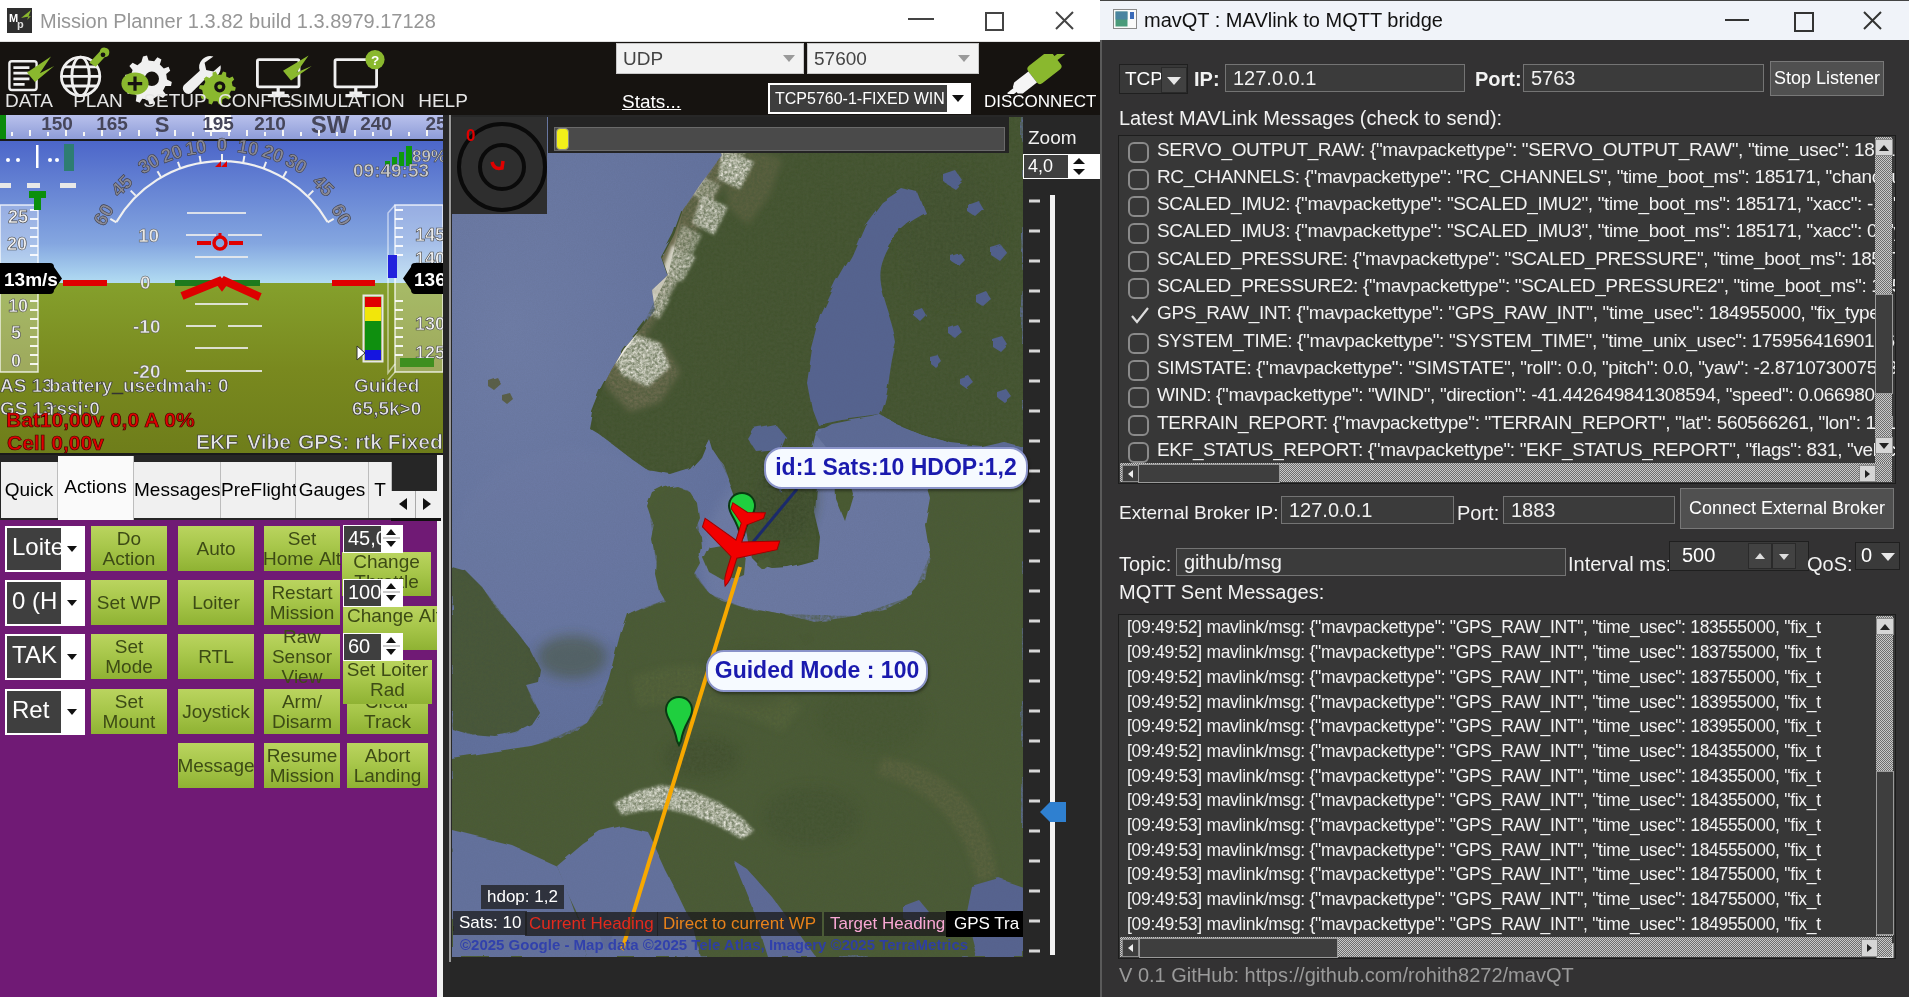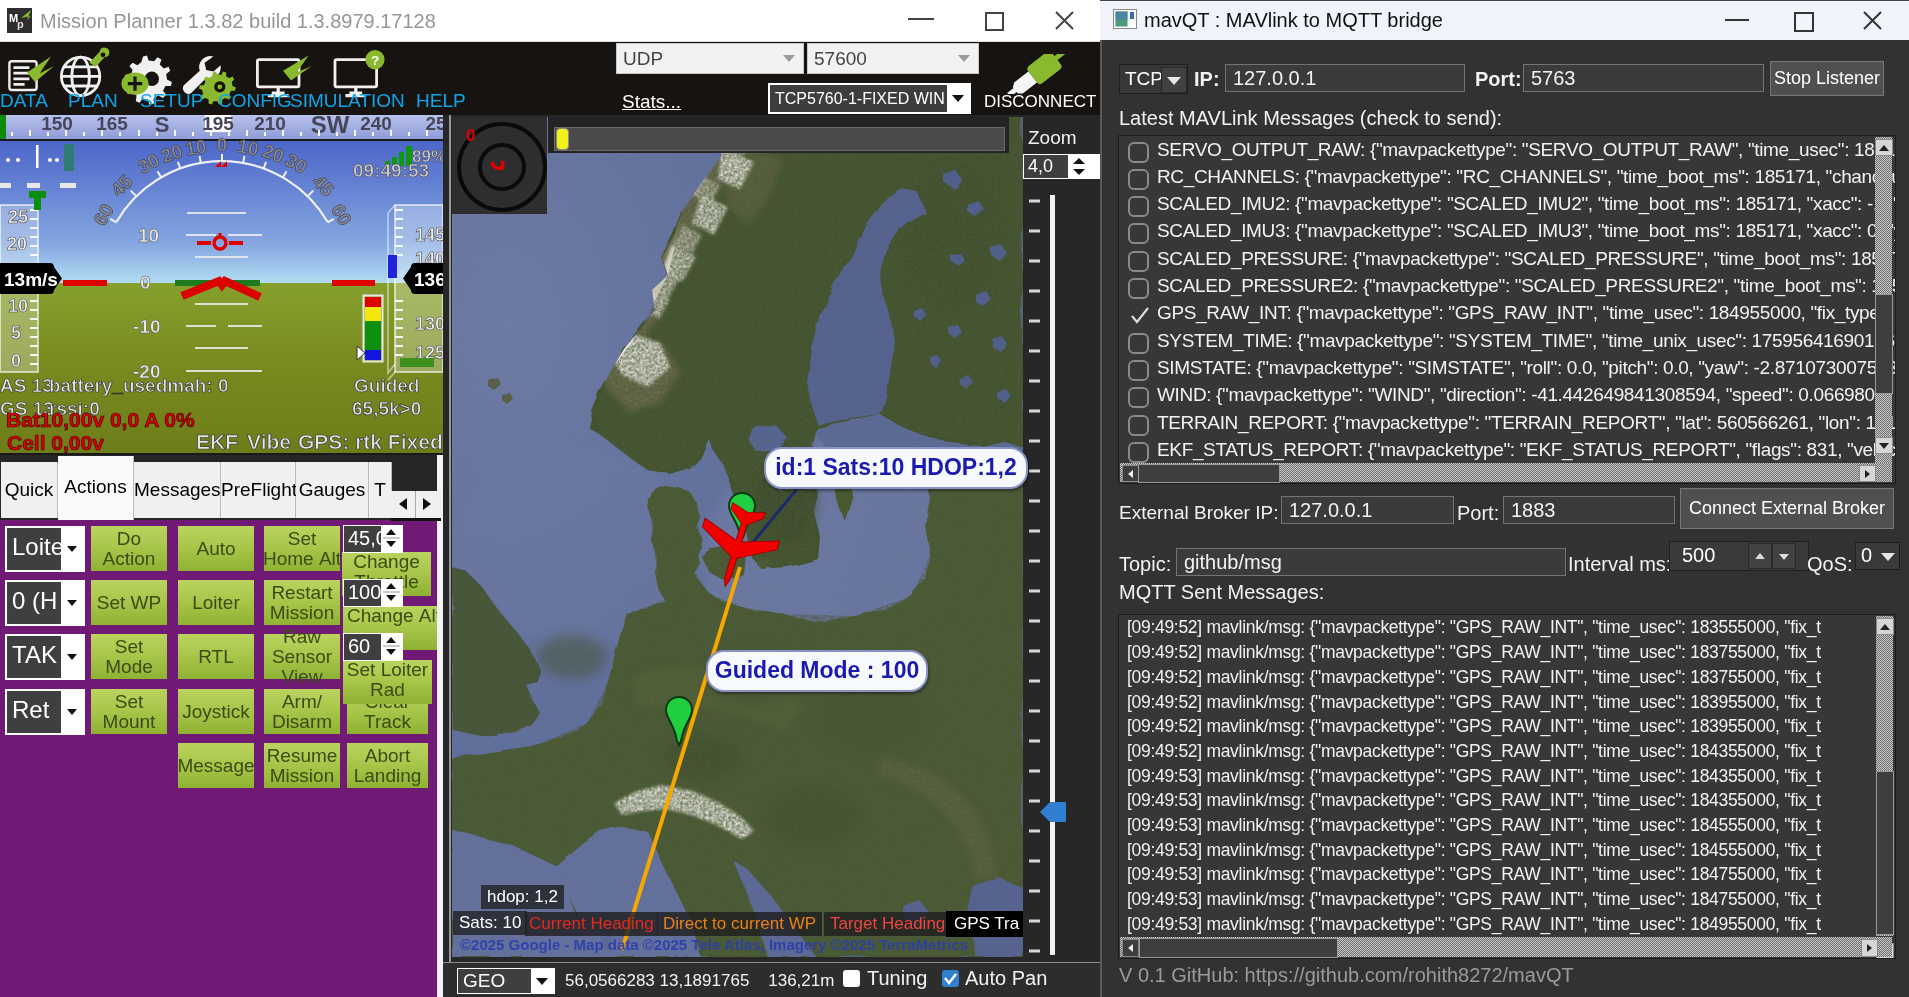--- a/index.html
+++ b/index.html
@@ -5,21 +5,21 @@
     font-family:"Liberation Sans",sans-serif;}
   .ab{position:absolute;}
   #mp{position:absolute;left:0;top:0;width:1100px;height:997px;background:#262626;}
   #qt{position:absolute;left:1100px;top:0;width:809px;height:997px;background:#333233;}
   
   .mp-title{left:0;top:0;width:1100px;height:42px;background:#ffffff;border-bottom:1px solid #e0e0e0;box-sizing:border-box;}
   .mp-title .txt{left:40px;top:10px;font-size:20px;color:#969696;}
   .winbtn{color:#444;font-size:20px;}
   
   .mp-tool{left:0;top:42px;width:1100px;height:73px;background:#161310;}
-  .tlabel{color:#0ea5e9;font-size:19px;top:48px;text-align:left;}
+  .tlabel{color:#e5e5e5;font-size:19px;top:48px;text-align:center;}
   .combo-light{background:#f2f2f2;border:1px solid #c8c8c8;color:#444;font-size:19px;}
   .combo-light .arr{position:absolute;right:8px;top:50%;margin-top:-4px;width:0;height:0;
      border-left:6px solid transparent;border-right:6px solid transparent;border-top:7px solid #9a9a9a;}
   
   .tabstrip{left:0;top:455px;width:437px;height:65px;background:#262626;}
   .tab{position:absolute;top:7px;height:56px;background:#f0f0f0;color:#000;font-size:19px;
        text-align:center;line-height:56px;border-right:1px solid #bdbdbd;}
   .tab.sel{top:1px;height:64px;background:#fafafa;line-height:62px;z-index:3;}
   .actions{left:0;top:520px;width:437px;height:477px;background:#701a75;}
   .gbtn{position:absolute;background:linear-gradient(180deg,#bad45f 0%,#a8c74b 45%,#8fb233 100%);
@@ -596,40 +596,23 @@
     <svg class="ab" style="left:248px;top:382px" width="94" height="94" viewBox="0 0 94 94">
       <g transform="rotate(197 47 47)">
         <path d="M47,3 C50,9 50,13 50,21 L50,33 L86,53 L86,62 L50,50 L50,68 L64,79 L64,85 L47,80 L30,85 L30,79 L44,68 L44,50 L8,62 L8,53 L44,33 L44,21 C44,13 44,9 47,3 Z" fill="#f20000" stroke="#a00000" stroke-width="1"></path>
       </g>
     </svg>
 
     <div class="ab" style="left:38px;top:770px;background:rgba(30,30,30,0.75);color:#fff;font-size:17px;padding:2px 6px;">hdop: 1,2</div>
     <div class="ab" style="left:10px;top:796px;background:rgba(30,30,30,0.75);color:#fff;font-size:17px;padding:2px 6px;">Sats: 10</div>
     <div class="ab" style="left:82px;top:797px;background:rgba(30,30,30,0.8);color:#e22a1d;font-size:17px;padding:2px 4px;">Current Heading</div>
     <div class="ab" style="left:214px;top:797px;background:rgba(30,30,30,0.8);color:#e8821a;font-size:17px;padding:2px 6px;">Direct to current WP</div>
-    <div class="ab" style="left:381px;top:797px;background:rgba(30,30,30,0.8);color:#ef4444;font-size:17px;padding:2px 6px;">Target Heading</div>
+    <div class="ab" style="left:381px;top:797px;background:rgba(30,30,30,0.8);color:#f9a8d4;font-size:17px;padding:2px 6px;">Target Heading</div>
     <div class="ab" style="left:503px;top:796px;background:#000;color:#fff;font-size:17px;padding:3px 0 3px 8px;width:69px;overflow:hidden;white-space:nowrap;">GPS Tra</div>
     <div class="ab" style="left:17px;top:821px;color:#2c3cae;font-size:15px;font-weight:bold;opacity:0.9;white-space:nowrap;">©2025 Google - Map data ©2025 Tele Atlas, Imagery ©2025 TerraMetrics</div>
-  </div>
-  <div class="ab mp-bottom">
-    <div class="ab" style="left:14px;top:5px;width:98px;height:26px;background:#fff;">
-      <div class="ab" style="left:1px;top:1px;width:72px;height:24px;background:#3f3f3f;color:#fff;font-size:19px;line-height:24px;padding-left:5px;">GEO</div>
-      <div class="ab" style="left:74px;top:1px;width:23px;height:24px;background:#fff;">
-        <span style="position:absolute;left:5px;top:9px;border-left:6px solid transparent;border-right:6px solid transparent;border-top:7px solid #111;"></span>
-      </div>
-    </div>
-    <div class="ab" style="left:122px;top:8px;color:#f2f2f2;font-size:17px;">56,0566283 13,1891765&nbsp;&nbsp;&nbsp; 136,21m</div>
-    <div class="ab" style="left:400px;top:7px;width:17px;height:17px;background:#fff;border-radius:3px;"></div>
-    <div class="ab" style="left:424px;top:4px;color:#f2f2f2;font-size:20px;">Tuning</div>
-    <div class="ab" style="left:499px;top:7px;width:17px;height:17px;background:#2f80d0;border-radius:3px;">
-      <svg width="17" height="17">
-          <path d="M3,8 l4,5 7,-9" stroke="#fff" stroke-width="2.5" fill="none"></path>
-        </svg>
-    </div>
-    <div class="ab" style="left:522px;top:4px;color:#f2f2f2;font-size:20px;">Auto Pan</div>
   </div>
 </div>
 <div id="qt">
   <div class="ab qt-title">
     <svg class="ab" style="left:13px;top:8px" width="24" height="20" viewBox="0 0 24 20">
       <rect x="0.5" y="0.5" width="23" height="19" fill="#fafafa" stroke="#8a8a8a"></rect>
       <rect x="2.5" y="2.5" width="12" height="15" fill="#4a9a7a"></rect>
       <rect x="2.5" y="2.5" width="12" height="8" fill="#4a7ab0" opacity="0.7"></rect>
       <rect x="17" y="3" width="4" height="7" fill="#3a6ab8"></rect>
     </svg>

